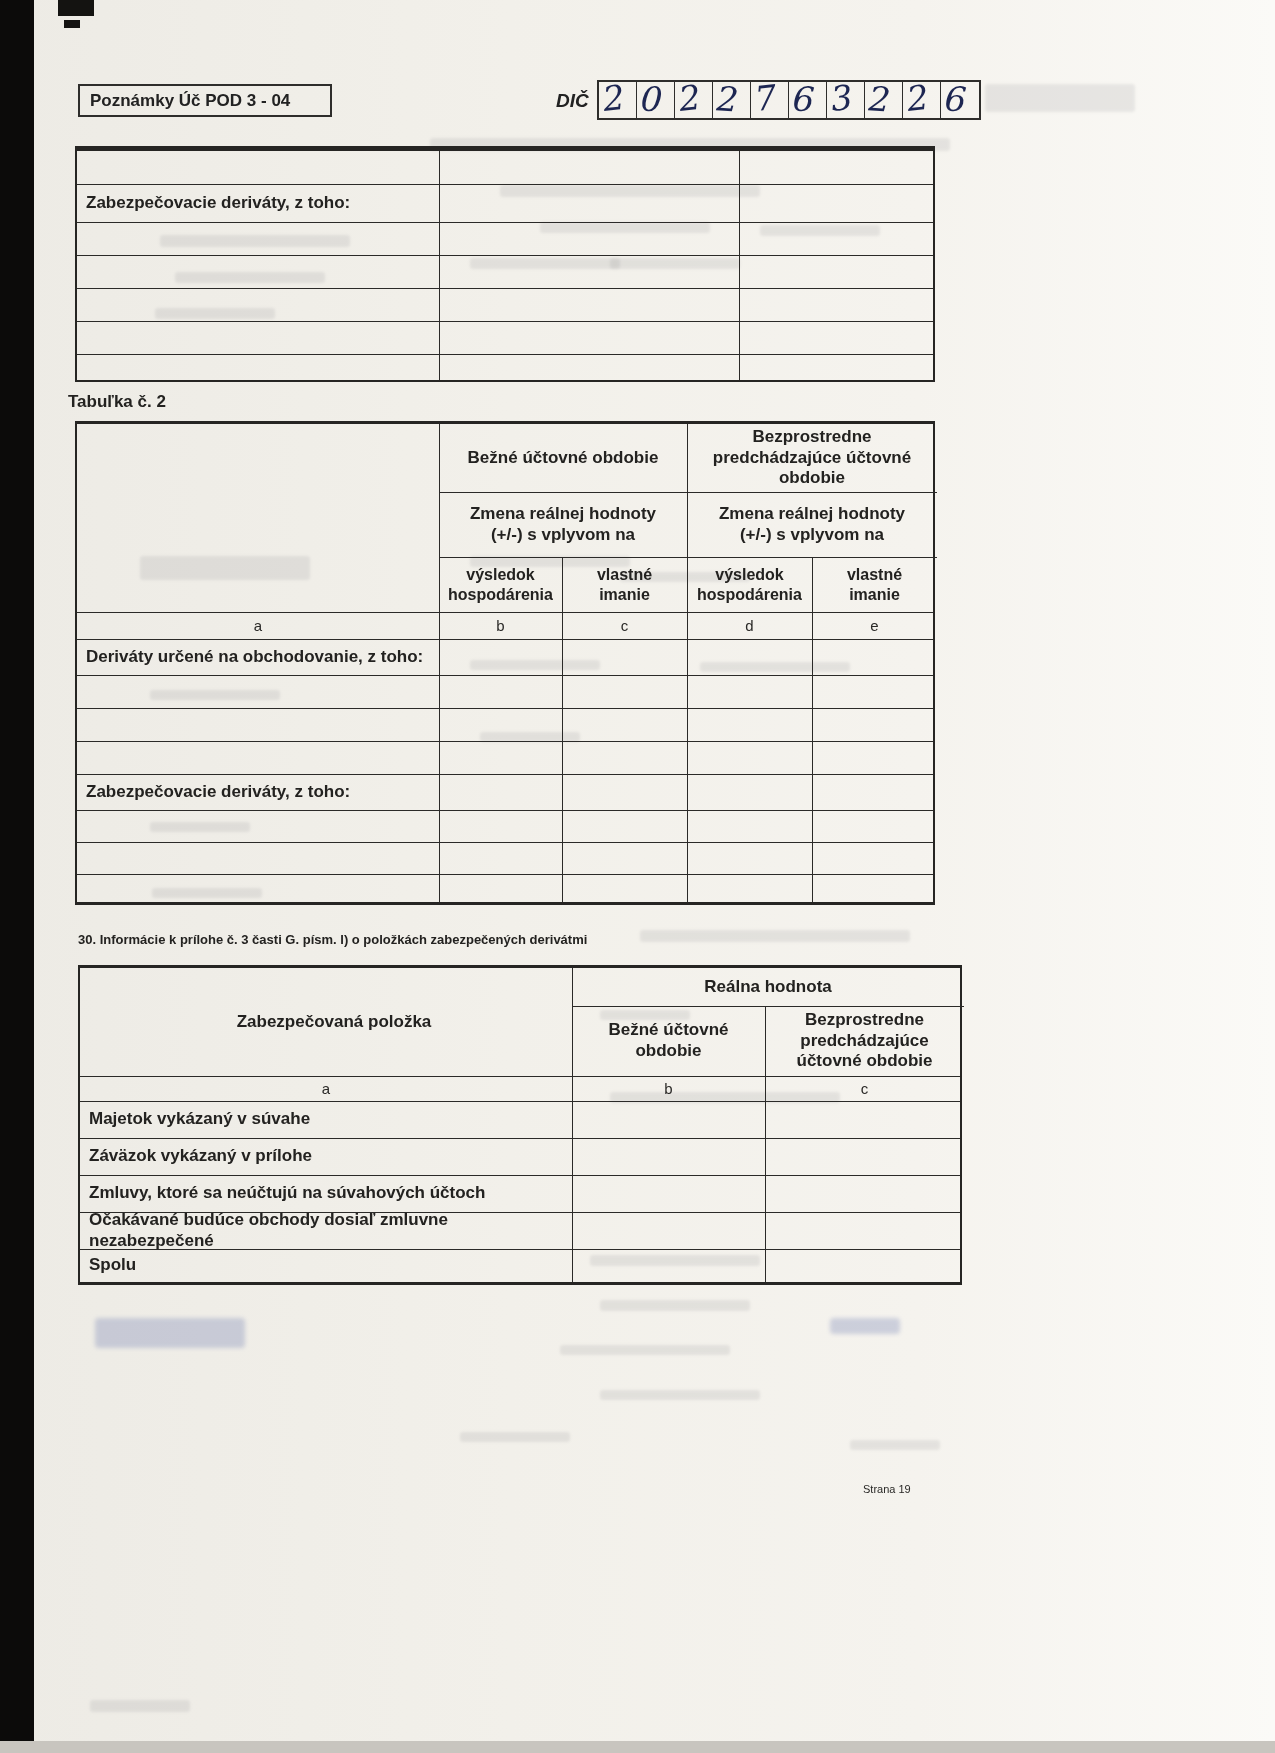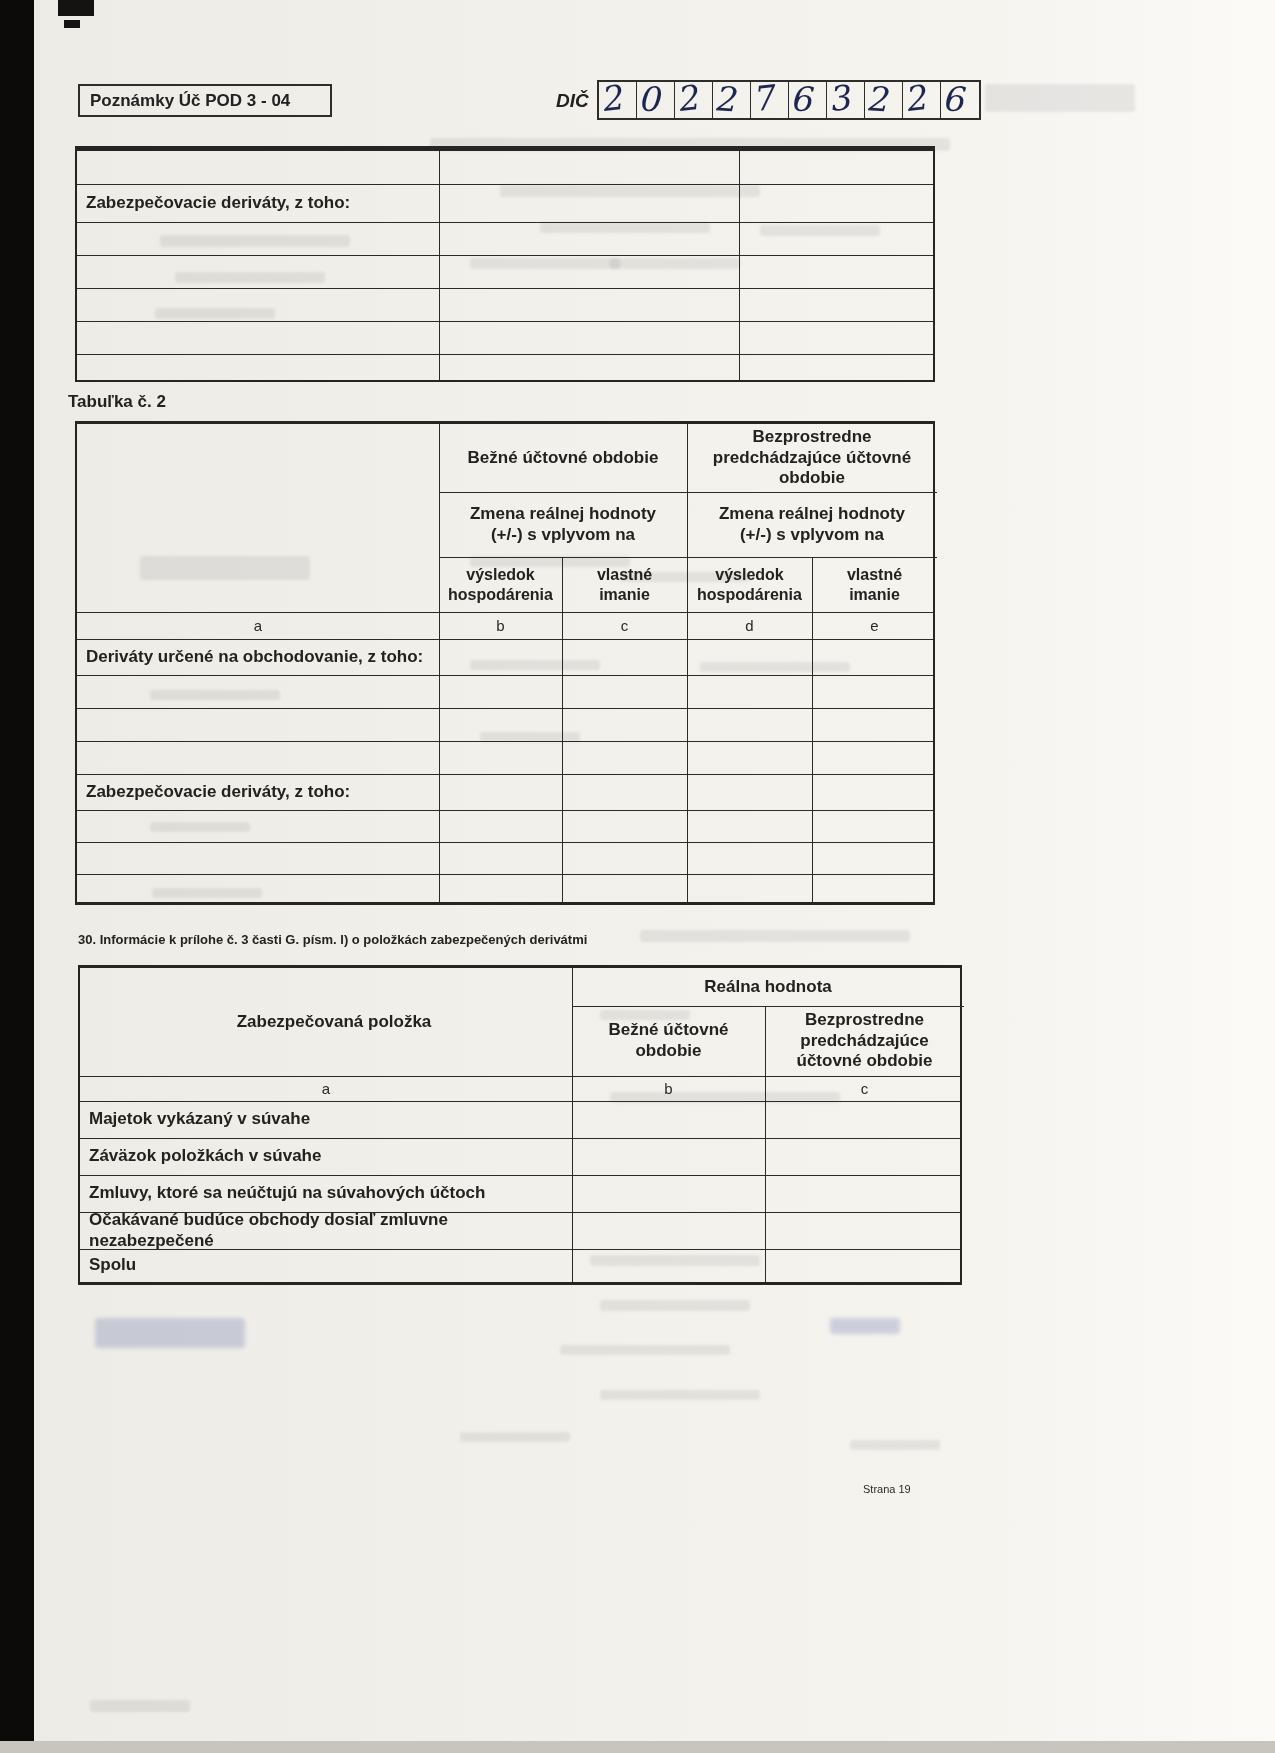--- a/index.html
+++ b/index.html
@@ -194,21 +194,21 @@
     <div class="cell" style="left:8px;top:0;width:492px;height:108px">Zabezpečovaná položka</div>
     <div class="cell" style="left:492px;top:0;width:392px;height:38px">Reálna hodnota</div>
     <div class="cell" style="left:492px;top:38px;width:193px;height:70px;padding:0 30px">Bežné účtovné obdobie</div>
     <div class="cell" style="left:685px;top:38px;width:199px;height:70px;padding:0 12px">Bezprostredne predchádzajúce účtovné obdobie</div>
 
     <div class="letter" style="left:0;top:112px;width:492px">a</div>
     <div class="letter" style="left:492px;top:112px;width:193px">b</div>
     <div class="letter" style="left:685px;top:112px;width:199px">c</div>
 
     <div class="cell left" style="left:0;top:133px;width:492px;height:37px">Majetok vykázaný v súvahe</div>
-    <div class="cell left" style="left:0;top:170px;width:492px;height:37px">Záväzok položkách v súvahe</div>
+    <div class="cell left" style="left:0;top:170px;width:492px;height:37px">Záväzok vykázaný v prílohe</div>
     <div class="cell left" style="left:0;top:207px;width:492px;height:37px">Zmluvy, ktoré sa neúčtujú na súvahových účtoch</div>
     <div class="cell left" style="left:0;top:244px;width:492px;height:37px">Očakávané budúce obchody dosiaľ zmluvne nezabezpečené</div>
     <div class="cell left" style="left:0;top:281px;width:492px;height:33px">Spolu</div>
   </div>
 
   <div class="page-num">Strana 19</div>
 
 </div>
 
 </body></html>

